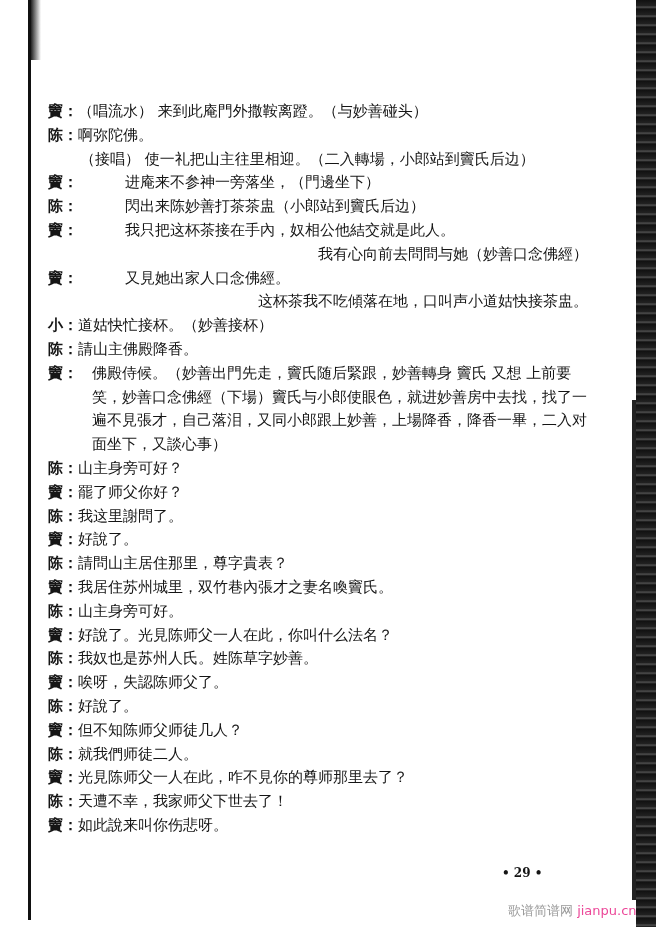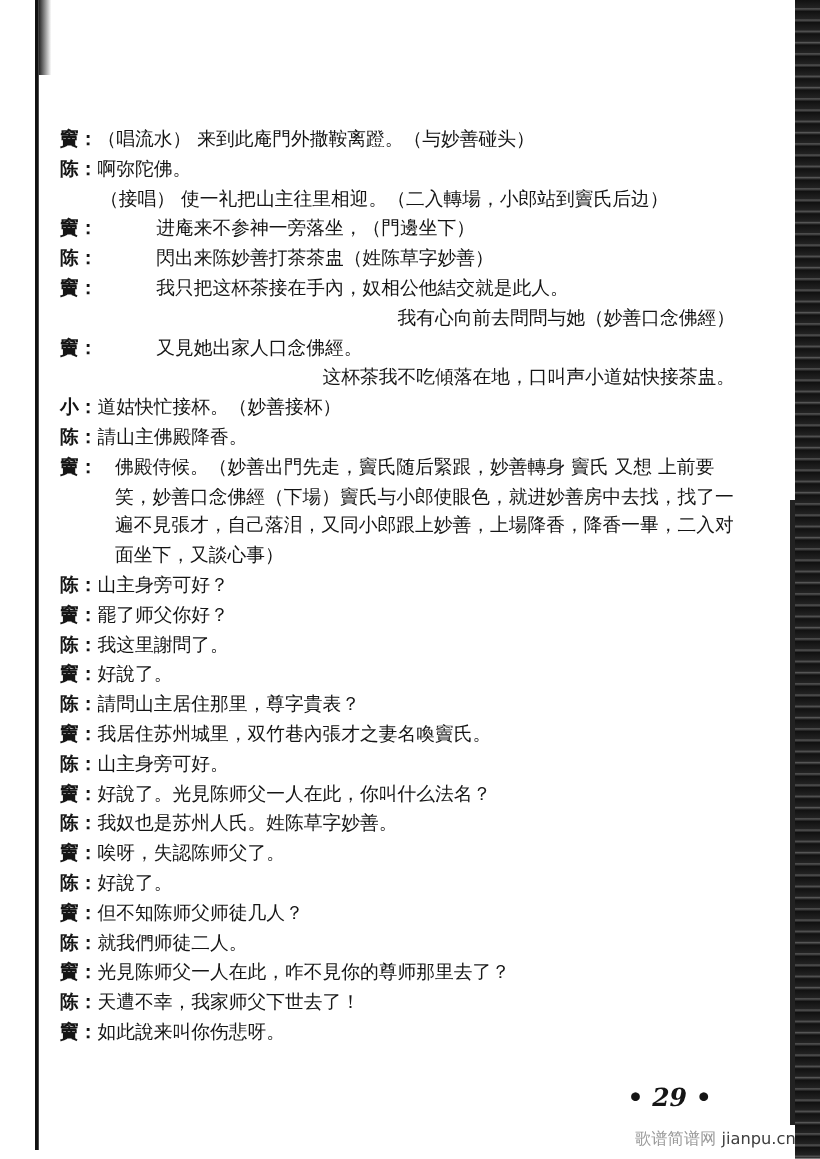--- a/index.html
+++ b/index.html
@@ -29,42 +29,42 @@
       font-size: 15px; line-height: 23.8px;
     }
     .line { white-space: nowrap; position: relative; }
     .spk { display: inline-block; width: 30px; font-weight: bold; }
     .indent-verse { padding-left: 77px; text-align: right; }
     .indent-sing { padding-left: 32px; }
     .wrap-block { display: flex; }
     .wrap-block .txt { flex: 1; white-space: normal; margin-left: 14px; }
     .page-number {
       position: absolute; left: 502px; top: 866px;
-      font-size: 20px; font-weight: bold; font-style: italic;
+      font-size: 12px; font-weight: bold; 
     }
     .watermark {
       position: absolute; left: 508px; top: 902px; font-size: 13px;
       color: #999; font-family: "DejaVu Sans", sans-serif;
     }
-    .watermark .en { color: #404040; }
+    .watermark .en { color: #ec4899; }
   </style>
 </head>
 <body>
 
 <div class="left-edge"></div>
 <div class="left-edge-top"></div>
 <div class="right-edge"></div>
 <div class="right-edge-inner"></div>
 
 <div class="content">
   <div class="line"><span class="spk">竇：</span><span>（唱流水） 来到此庵門外撒鞍离蹬。（与妙善碰头）</span></div>
   <div class="line"><span class="spk">陈：</span><span>啊弥陀佛。</span></div>
   <div class="line indent-sing"><span>（接唱） 使一礼把山主往里相迎。（二入轉場，小郎站到竇氏后边）</span></div>
   <div class="line"><span class="spk">竇：</span><span style="padding-left:47px">进庵来不参神一旁落坐，（門邊坐下）</span></div>
-  <div class="line"><span class="spk">陈：</span><span style="padding-left:47px">閃出来陈妙善打茶茶盅（姓陈草字妙善）</span></div>
+  <div class="line"><span class="spk">陈：</span><span style="padding-left:47px">閃出来陈妙善打茶茶盅（小郎站到竇氏后边）</span></div>
   <div class="line"><span class="spk">竇：</span><span style="padding-left:47px">我只把这杯茶接在手內，奴相公他結交就是此人。</span></div>
   <div class="line indent-verse"><span>我有心向前去問問与她（妙善口念佛經）</span></div>
   <div class="line"><span class="spk">竇：</span><span style="padding-left:47px">又見她出家人口念佛經。</span></div>
   <div class="line indent-verse"><span>这杯茶我不吃傾落在地，口叫声小道姑快接茶盅。</span></div>
   <div class="line"><span class="spk">小：</span><span>道姑快忙接杯。（妙善接杯）</span></div>
   <div class="line"><span class="spk">陈：</span><span>請山主佛殿降香。</span></div>
   <div class="wrap-block">
       <span class="spk">竇：</span>
       <span class="txt">佛殿侍候。（妙善出門先走，竇氏随后緊跟，妙善轉身 竇氏 又想 上前要笑，妙善口念佛經（下場）竇氏与小郎使眼色，就进妙善房中去找，找了一遍不見張才，自己落泪，又同小郎跟上妙善，上場降香，降香一畢，二入对面坐下，又談心事）</span>
     </div>

